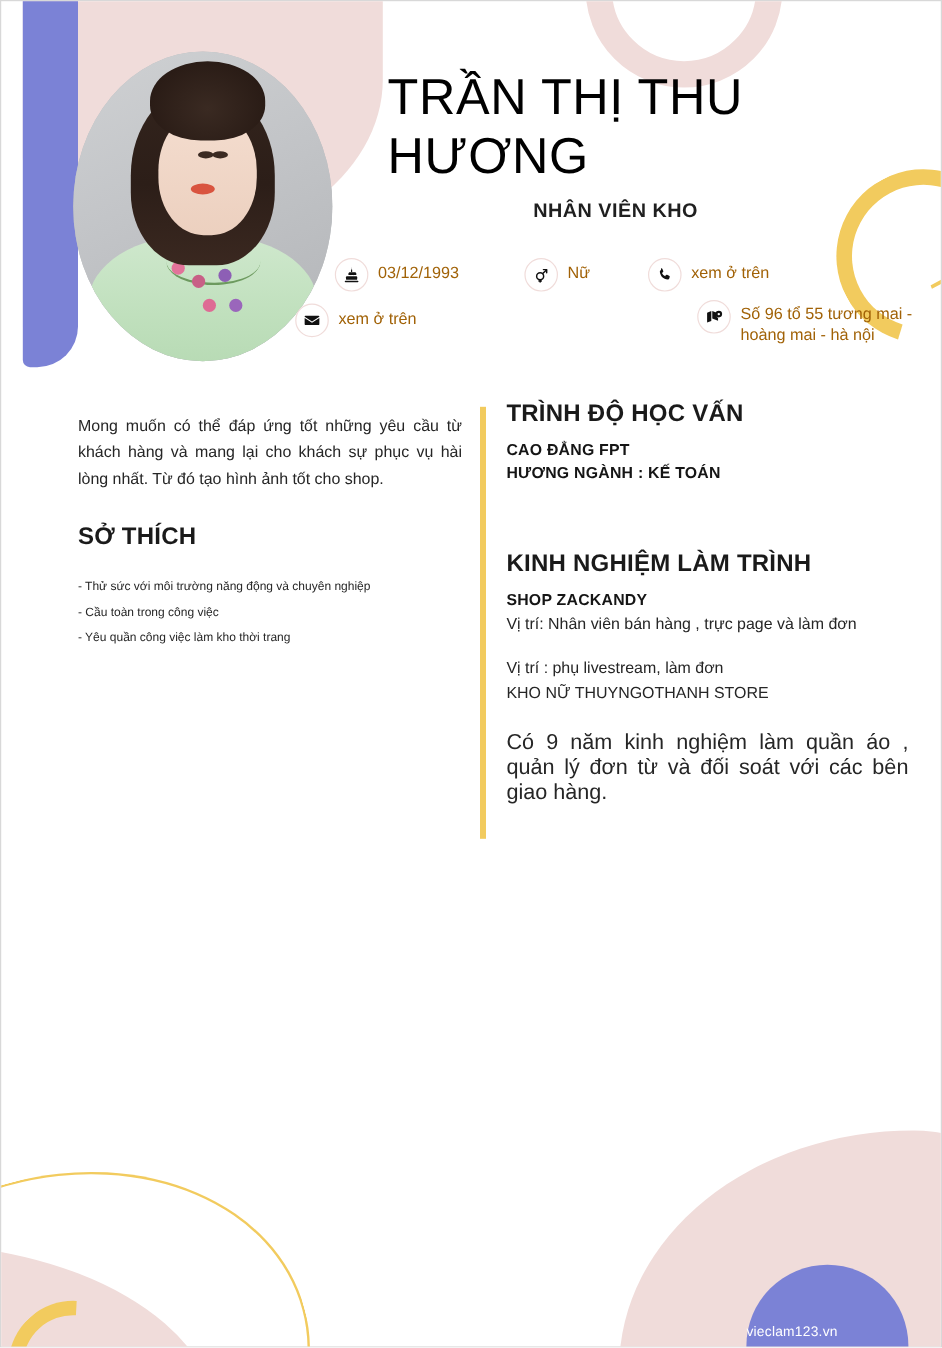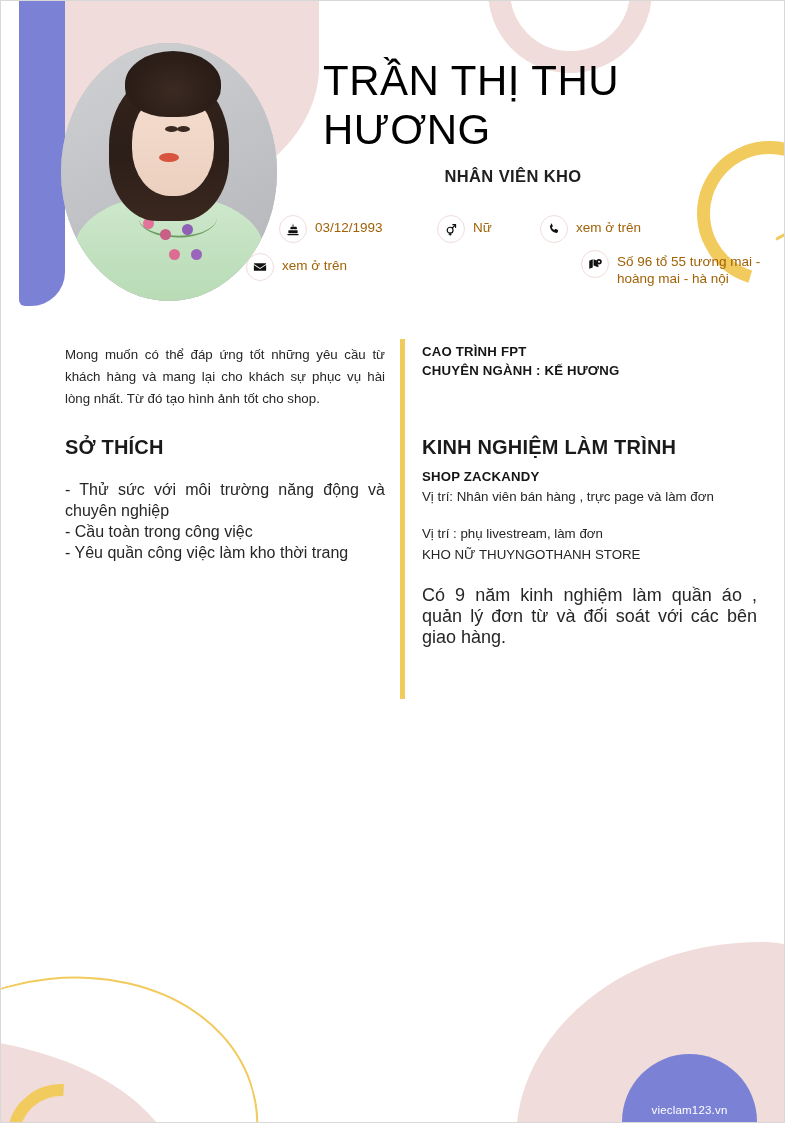--- a/index.html
+++ b/index.html
@@ -100,21 +100,21 @@
     width: 135px;
     height: 135px;
     border-radius: 50%;
     background: #7B82D6;
   }
   .brand-text {
     position: absolute;
     left: 621px;
     bottom: 6px;
     width: 135px;
-    text-align: center;
+    text-align: left;
     color: #ffffff;
     font-size: 11.5px;
     letter-spacing: .2px;
   }
   .yellow-thin-bl {
     left: -160px;
     bottom: -188px;
     width: 420px;
     height: 330px;
     border-radius: 50%;
@@ -280,21 +280,21 @@
     text-align: justify;
     margin: 0;
   }
   .sec-h {
     font-size: 20px;
     font-weight: bold;
     color: #1a1a1a;
     letter-spacing: .2px;
     margin: 0;
   }
-  .hobby-list { font-size: 16px; line-height: 21px; color: #262626; text-align: justify; }
+  .hobby-list { font-size: 10px; line-height: 21px; color: #262626; text-align: justify; }
   .hobby-list div { margin: 0; }
 
   .sub-b {
     font-size: 13.2px;
     font-weight: bold;
     color: #151515;
     letter-spacing: .2px;
     line-height: 19px;
   }
   .r-line { font-size: 13.3px; line-height: 21px; color: #262626; }
@@ -418,23 +418,24 @@
     <h2 class="sec-h">SỞ THÍCH</h2>
     <div class="sp-20"></div>
     <div class="hobby-list">
       <div>- Thử sức với môi trường năng động và chuyên nghiệp</div>
       <div>- Cầu toàn trong công việc</div>
       <div>- Yêu quần công việc làm kho thời trang</div>
     </div>
   </div>
 
   <div class="col-right">
+    <h2 class="sec-h">TRÌNH ĐỘ HỌC VẤN</h2>
     <div class="sp-8"></div>
-    <div class="sub-b">CAO TRÌNH FPT</div>
-    <div class="sub-b">CHUYÊN NGÀNH : KẾ HƯƠNG</div>
+    <div class="sub-b">CAO ĐẲNG FPT</div>
+    <div class="sub-b">HƯƠNG NGÀNH : KẾ TOÁN</div>
 
     <div class="sp-56"></div>
 
     <h2 class="sec-h">KINH NGHIỆM LÀM TRÌNH</h2>
     <div class="sp-8"></div>
     <div class="sub-b">SHOP ZACKANDY</div>
     <div class="r-line">Vị trí: Nhân viên bán hàng , trực page và làm đơn</div>
 
     <div class="sp-16"></div>
 

